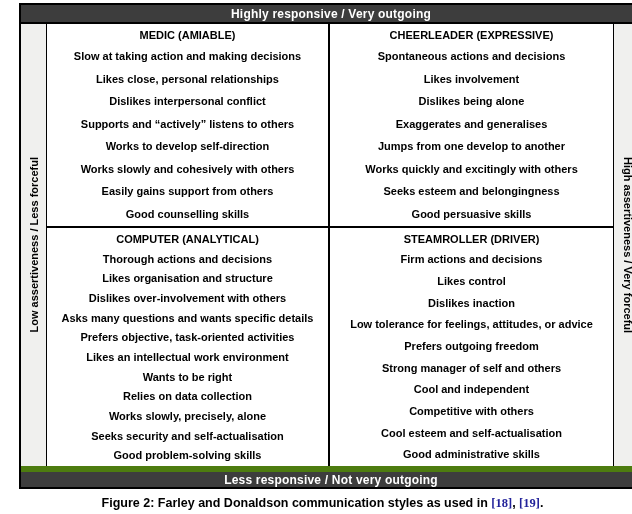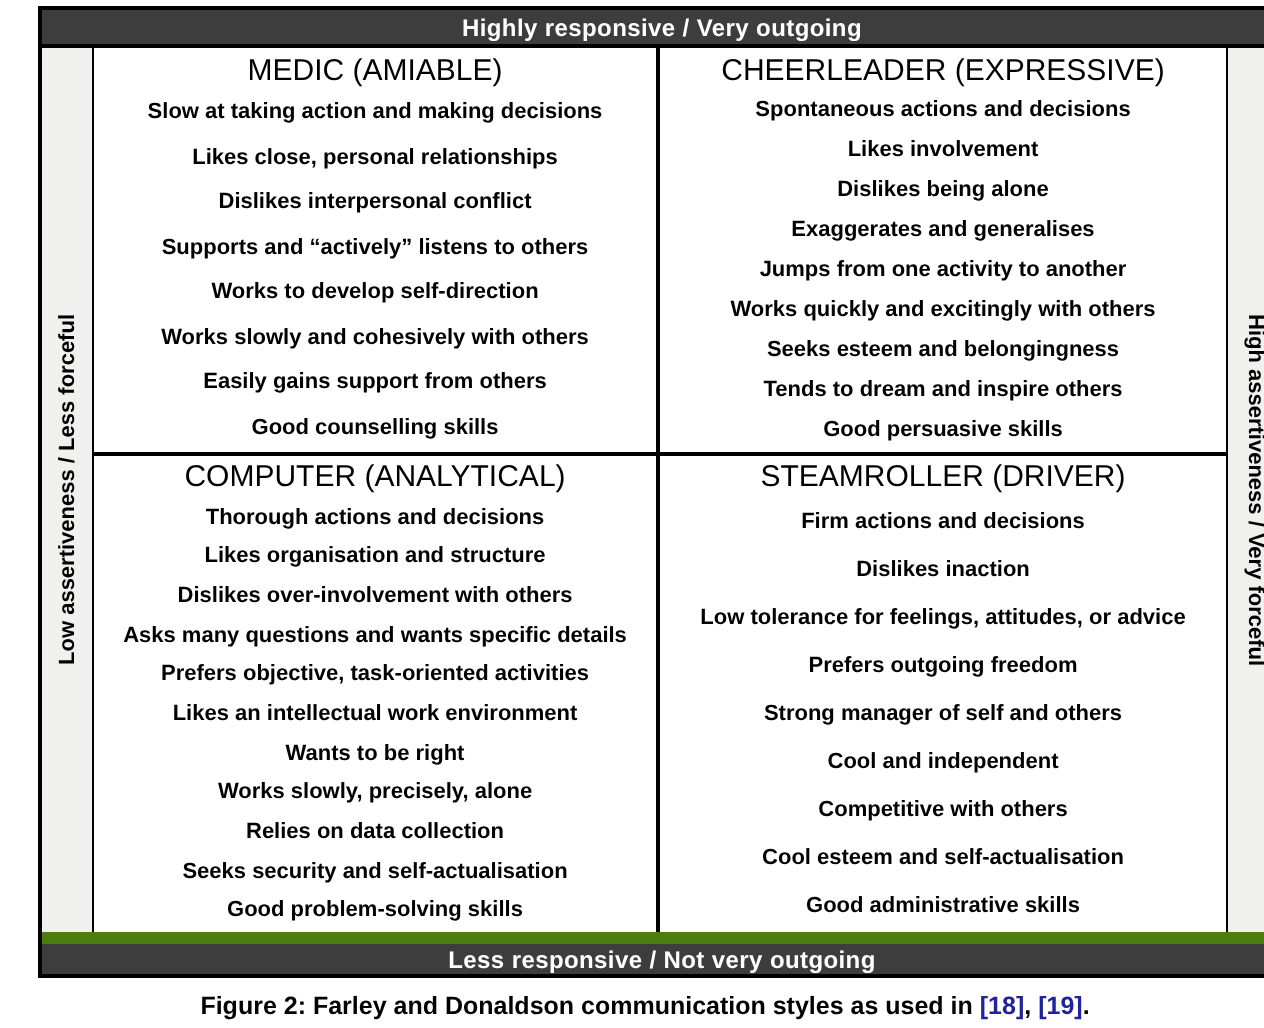--- a/index.html
+++ b/index.html
@@ -52,38 +52,38 @@
     background: #ffffff;
   }
   .quadrant { display: flex; flex-direction: column; padding: 1px 4px; }
   .q-tl { border-right: 2px solid #000; border-bottom: 2px solid #000; }
   .q-tr { border-bottom: 2px solid #000; }
   .q-bl { border-right: 2px solid #000; }
 
   .q-title {
     flex: 1 1 0;
     display: flex; align-items: center; justify-content: center;
-    font-size: 15px; font-weight: normal; color: #000;
+    font-size: 11px; font-weight: bold; color: #000;
   }
   .q-items { display: flex; flex-direction: column; }
   .flex9  { flex: 9 1 0; }
   .flex11 { flex: 11 1 0; }
   .q-item {
     flex: 1 1 0;
     display: flex; align-items: center; justify-content: center;
     font-size: 11px; font-weight: bold; color: #000;
     white-space: nowrap;
   }
 
   .caption {
     margin-top: 7px;
     text-align: center;
     font-size: 12.5px; font-weight: bold; color: #000;
   }
-  .cite { color: #22229a; text-decoration: none; font-weight: bold; }
+  .cite { color: #22229a; text-decoration: none; font-weight: bold; font-family: Liberation Serif, serif; }
 </style>
 </head>
 <body>
 
 <div class="fig-wrap">
   <div class="figure-table">
 
     <div class="bar-top">Highly responsive / Very outgoing</div>
 
     <div class="side side-left">
@@ -106,49 +106,49 @@
           </div>
       </div>
 
       <div class="quadrant q-tr">
         <div class="q-title">CHEERLEADER (EXPRESSIVE)</div>
         <div class="q-items flex9">
             <div class="q-item">Spontaneous actions and decisions</div>
             <div class="q-item">Likes involvement</div>
             <div class="q-item">Dislikes being alone</div>
             <div class="q-item">Exaggerates and generalises</div>
-            <div class="q-item">Jumps from one activity to another</div>
+            <div class="q-item">Jumps from one develop to another</div>
             <div class="q-item">Works quickly and excitingly with others</div>
             <div class="q-item">Seeks esteem and belongingness</div>
-            <div class="q-item">Tends to dream and inspire others</div>
             <div class="q-item">Good persuasive skills</div>
           </div>
       </div>
 
       <div class="quadrant q-bl">
         <div class="q-title">COMPUTER (ANALYTICAL)</div>
         <div class="q-items flex11">
             <div class="q-item">Thorough actions and decisions</div>
             <div class="q-item">Likes organisation and structure</div>
             <div class="q-item">Dislikes over-involvement with others</div>
             <div class="q-item">Asks many questions and wants specific details</div>
             <div class="q-item">Prefers objective, task-oriented activities</div>
             <div class="q-item">Likes an intellectual work environment</div>
             <div class="q-item">Wants to be right</div>
+            <div class="q-item">Relies on data collection</div>
             <div class="q-item">Works slowly, precisely, alone</div>
-            <div class="q-item">Relies on data collection</div>
             <div class="q-item">Seeks security and self-actualisation</div>
             <div class="q-item">Good problem-solving skills</div>
           </div>
       </div>
 
       <div class="quadrant q-br">
         <div class="q-title">STEAMROLLER (DRIVER)</div>
         <div class="q-items flex11">
             <div class="q-item">Firm actions and decisions</div>
+            <div class="q-item">Likes control</div>
             <div class="q-item">Dislikes inaction</div>
             <div class="q-item">Low tolerance for feelings, attitudes, or advice</div>
             <div class="q-item">Prefers outgoing freedom</div>
             <div class="q-item">Strong manager of self and others</div>
             <div class="q-item">Cool and independent</div>
             <div class="q-item">Competitive with others</div>
             <div class="q-item">Cool esteem and self-actualisation</div>
             <div class="q-item">Good administrative skills</div>
           </div>
       </div>

